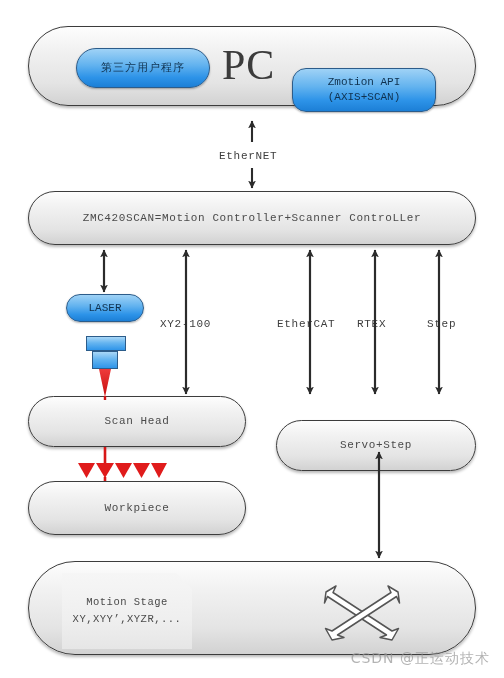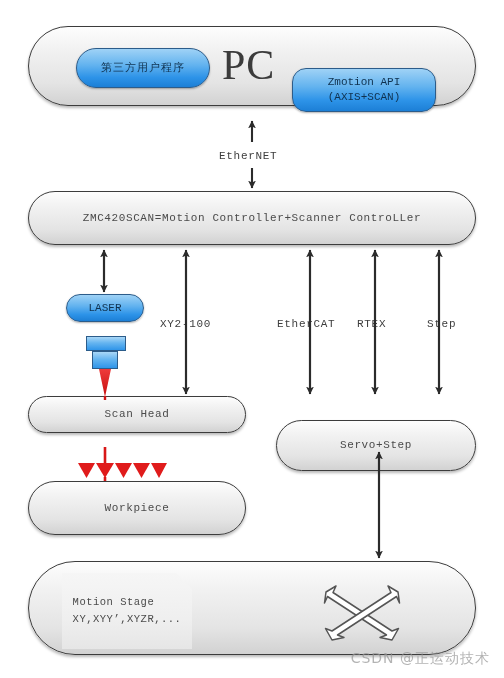--- a/index.html
+++ b/index.html
@@ -106,21 +106,21 @@
     background: linear-gradient(to bottom, #f6f6f6 0%, #efefef 60%, #e6e6e6 100%);
     box-shadow: 1px 1px 2px rgba(0,0,0,0.12);
     clip-path: polygon(0 0, calc(100% - 16px) 0, 100% 16px, 100% 100%, 0 100%);
     display: flex;
     align-items: center;
     justify-content: center;
   }
   #stage-note .label {
     font-size: 10.5px;
     color: #4a4a4a;
-    text-align: left;
+    text-align: center;
     line-height: 1.6;
     letter-spacing: 0.5px;
   }
 
   
   #watermark {
     position: absolute;
     right: 14px;
     bottom: 10px;
     font-family: "DejaVu Sans", "Liberation Sans", sans-serif;
@@ -169,21 +169,21 @@
     <span class="label">LASER</span>
   </div>
   <div class="laser-part" id="laser-neck" style="left:86px; top:336px; width:40px; height:15px;"></div>
   <div class="laser-part" id="laser-nozzle" style="left:92px; top:351px; width:26px; height:18px;"></div>
 
   <div class="conn-label" id="xy2-label" style="left:160px; top:318px;">XY2-100</div>
   <div class="conn-label" id="ethercat-label" style="left:277px; top:318px;">EtherCAT</div>
   <div class="conn-label" id="rtex-label" style="left:357px; top:318px;">RTEX</div>
   <div class="conn-label" id="step-label" style="left:427px; top:318px;">Step</div>
 
-  <div class="gbox" id="scan-head-box" style="left:28px; top:396px; width:218px; height:37px; border-radius:26px;font-family:Liberation Mono, monospace;">
+  <div class="gbox" id="scan-head-box" style="left:28px; top:396px; width:218px; height:51px; border-radius:26px;font-family:Liberation Mono, monospace;">
     <span class="label">Scan Head</span>
   </div>
 
   <div class="gbox" id="servo-step-box" style="left:276px; top:396px; width:200px; height:51px; border-radius:26px;margin-top:24px;">
     <span class="label">Servo+Step</span>
   </div>
 
   <div class="gbox" id="workpiece-box" style="left:28px; top:481px; width:218px; height:54px; border-radius:27px;">
     <span class="label">Workpiece</span>
   </div>

